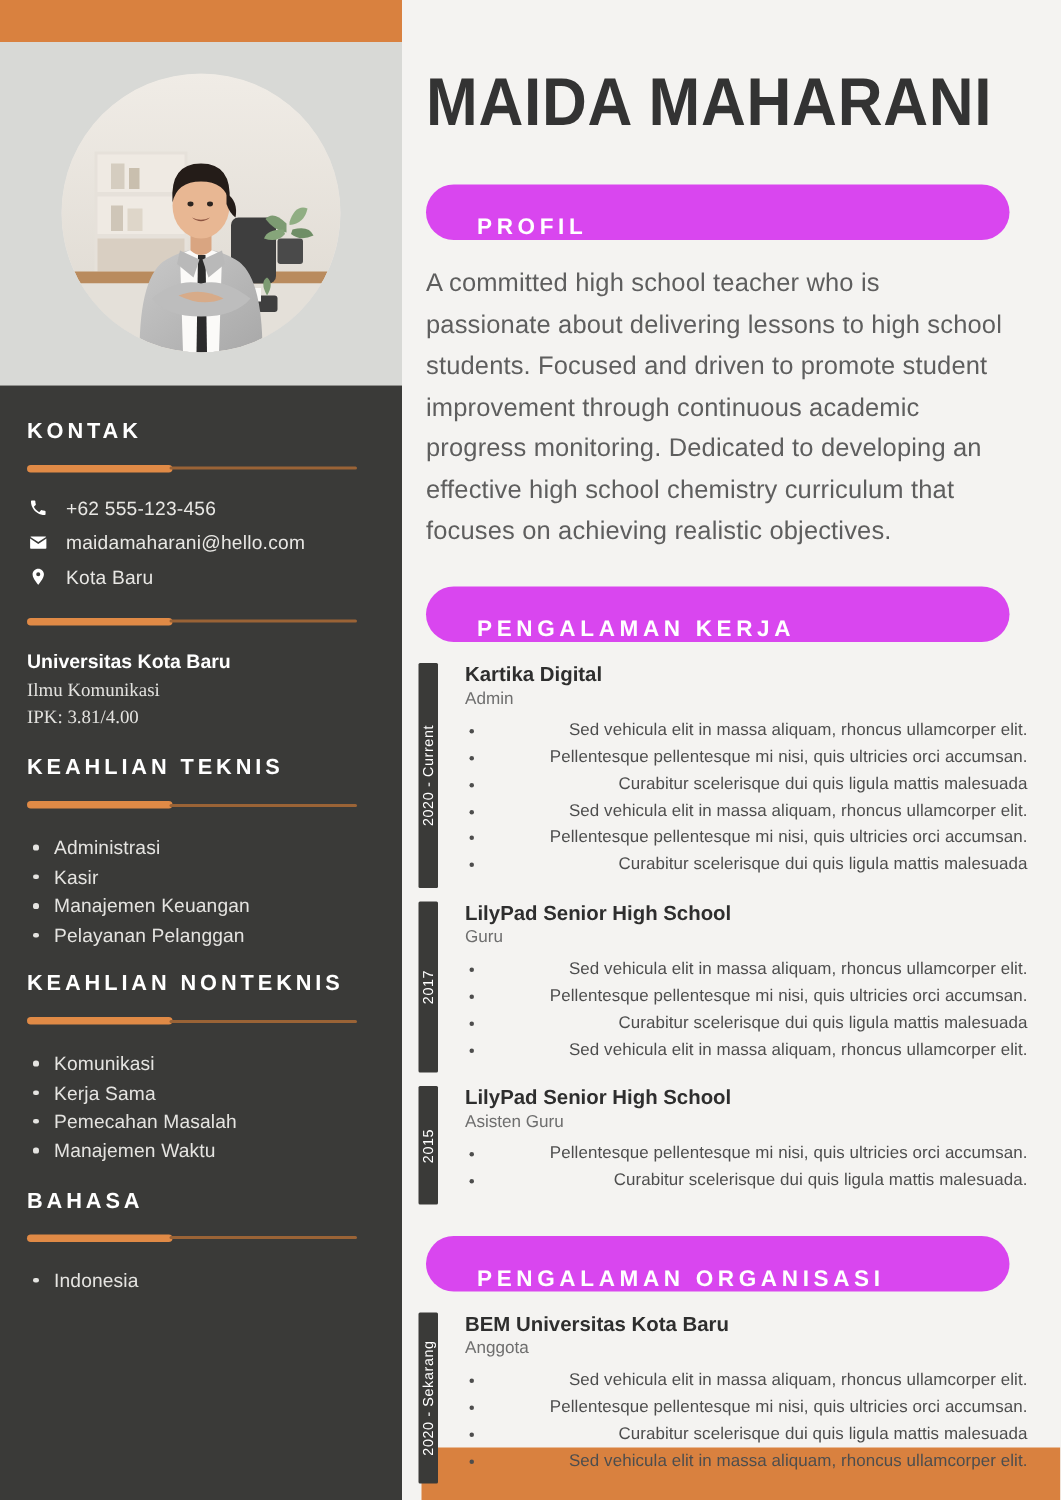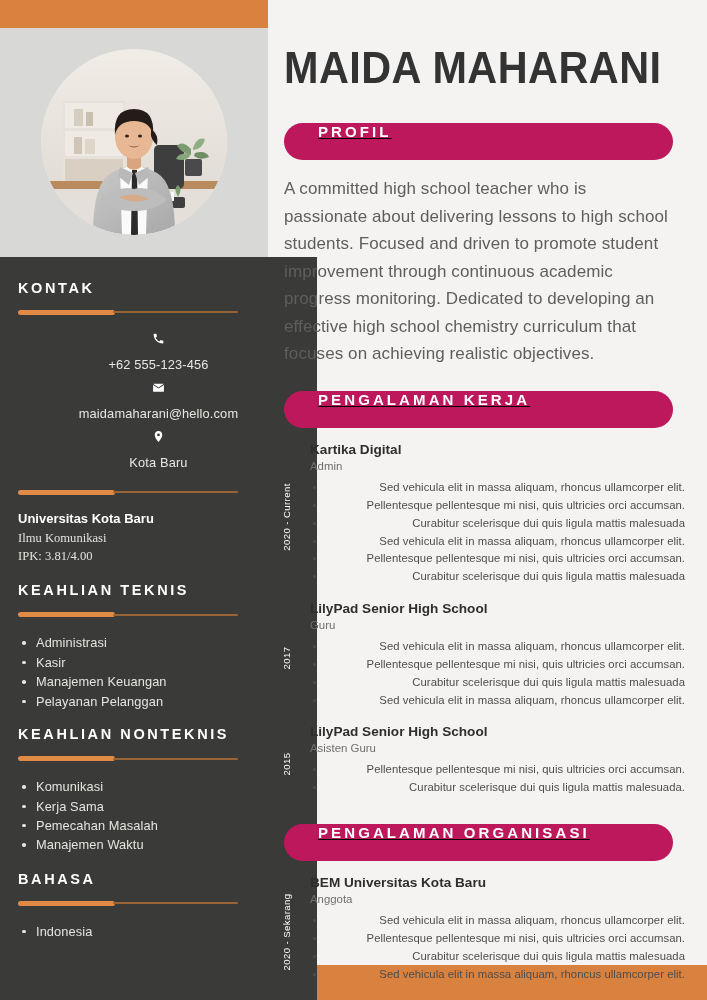--- a/index.html
+++ b/index.html
@@ -49,21 +49,21 @@
     left: 41px; top: 21px;
     width: 186px; height: 186px;
     border-radius: 50%;
     overflow: hidden;
     background: #e9e6e1;
   }
   .photo-circle svg { display: block; width: 186px; height: 186px; }
 
   .dark-panel {
     position: relative;
-    width: 317px;
+    width: 268px;
     height: 743px;
     background: #3a3a38;
     padding: 24px 18px 0 18px;
   }
 
   .side-section { margin-bottom: 17px; }
   .side-title {
     color: #ffffff;
     font-size: 14.5px;
     font-weight: bold;
@@ -89,21 +89,20 @@
     background: #9a6336;
     border-radius: 2px;
   }
 
   .contact-list { list-style: none; }
   .contact-item {
     display: flex;
     align-items: center;
     gap: 11px;
     margin-bottom: 8px;
-    flex-direction: column;
   }
   .contact-icon {
     width: 15px; height: 15px;
     flex: 0 0 15px;
     display: flex; align-items: center; justify-content: center;
   }
   .contact-icon svg { width: 13px; height: 13px; fill: #ffffff; }
   .contact-text {
     color: #e8e7e4;
     font-size: 12.8px;
@@ -164,25 +163,24 @@
     line-height: 1.05;
     transform: scaleX(0.92);
     transform-origin: left center;
     white-space: nowrap;
   }
 
   .pill {
     margin: 0 12px 0 12px;
     height: 37px;
     border-radius: 19px;
-    background: #be185d;
+    background: #d946ef;
     display: flex;
-    align-items: flex-start;
+    align-items: flex-end;
     padding-left: 34px;
-    text-decoration: underline;
   }
   .pill-label {
     color: #ffffff;
     font-size: 15px;
     font-weight: bold;
     letter-spacing: 3.1px;
   }
   .pill-profil   { margin-top: 32px; }
   .pill-kerja    { margin-top: 23px; }
   .pill-organ    { margin-top: 21px; }

